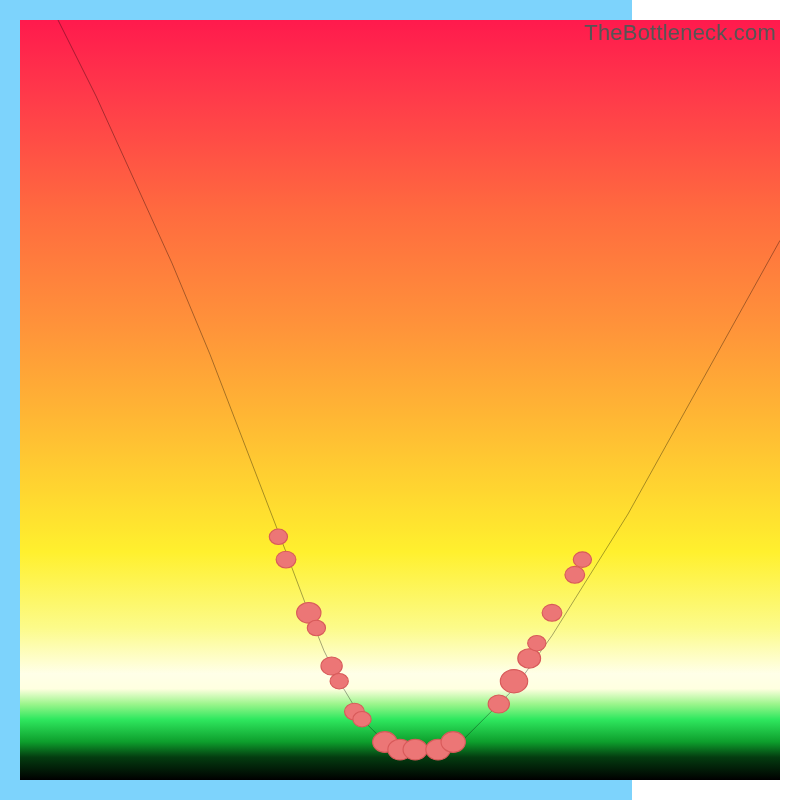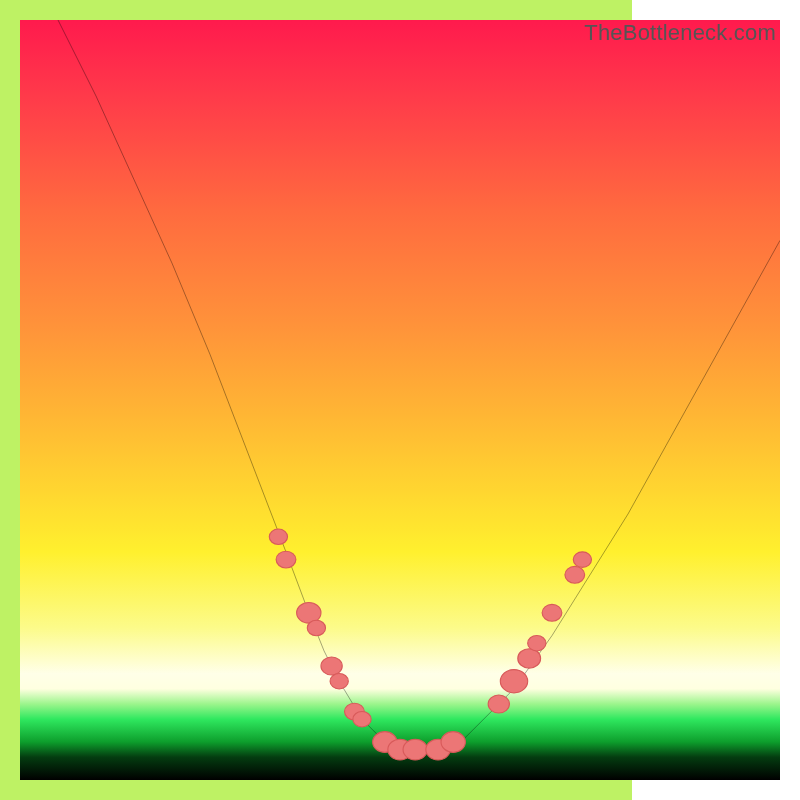--- a/index.html
+++ b/index.html
@@ -6,21 +6,21 @@
     margin: 0;
     padding: 0;
     width: 800px;
     height: 800px;
     overflow: hidden;
     font-family: Arial, Helvetica, sans-serif;
   }
   .frame {
     width: 632px;
     height: 800px;
-    background: #bef264;
+    background: #7dd3fc;
     position: relative;
     text-decoration: underline;
   }
   .plot {
     position: absolute;
     left: 20px;
     top: 20px;
     width: 760px;
     height: 760px;
     overflow: hidden;

